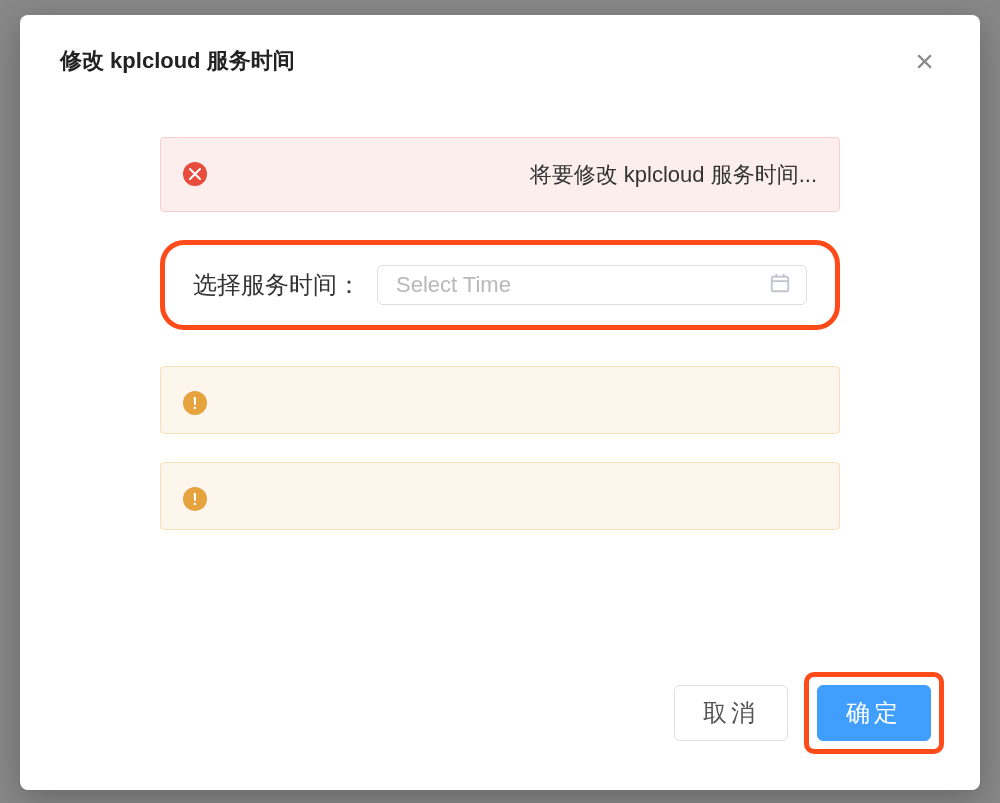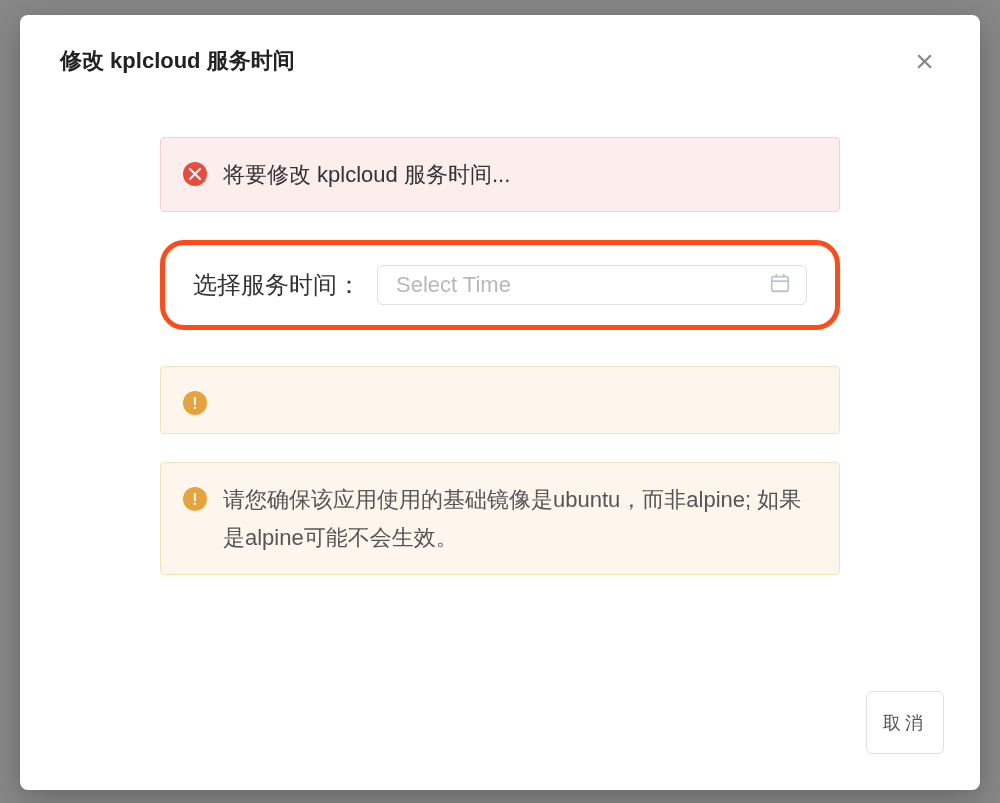--- a/index.html
+++ b/index.html
@@ -49,20 +49,21 @@
       padding: 40px 140px 20px 140px;
     }
     .alert {
       display: flex;
       align-items: flex-start;
       padding: 18px 22px;
       border-radius: 4px;
       margin-bottom: 28px;
       font-size: 22px;
       line-height: 1.7;
+      text-align: right;
     }
     .alert-error {
       background: #fdeeee;
       border: 1px solid #f8cfcf;
       color: #333;
     }
     .alert-warning {
       background: #fdf6ec;
       border: 1px solid #f5e2b8;
       color: #555;
@@ -121,23 +122,23 @@
       color: #c0c4cc;
     }
     .modal-footer {
       padding: 20px 36px 36px 36px;
       display: flex;
       justify-content: flex-end;
       gap: 16px;
       align-items: center;
     }
     .btn {
-      height: 63px;
-      padding: 0 16px;
-      font-size: 18px;
+      height: 56px;
+      padding: 0 28px;
+      font-size: 24px;
       border-radius: 6px;
       cursor: pointer;
       letter-spacing: 4px;
     }
     .btn-default {
       background: #fff;
       border: 1px solid #dcdfe6;
       color: #555;
     }
     .btn-primary {
@@ -187,21 +188,23 @@
         </span>
       </div>
     </div>
 
     <div class="alert alert-warning">
       <span class="alert-icon-circle icon-warning">!</span>
     </div>
 
     <div class="alert alert-warning">
       <span class="alert-icon-circle icon-warning">!</span>
-      <span class="alert-text">请您确保该应用使用的基础镜像是ubuntu，而非alpine; 如果是alpine可能不会生效。</span>
     </div>
 
   </div>
 
   <div class="modal-footer">
     <button class="btn btn-default">取消</button>
+    <div class="primary-highlight">
+      <button class="btn btn-primary">确定</button>
+    </div>
   </div>
 </div>
 
 </body></html>

